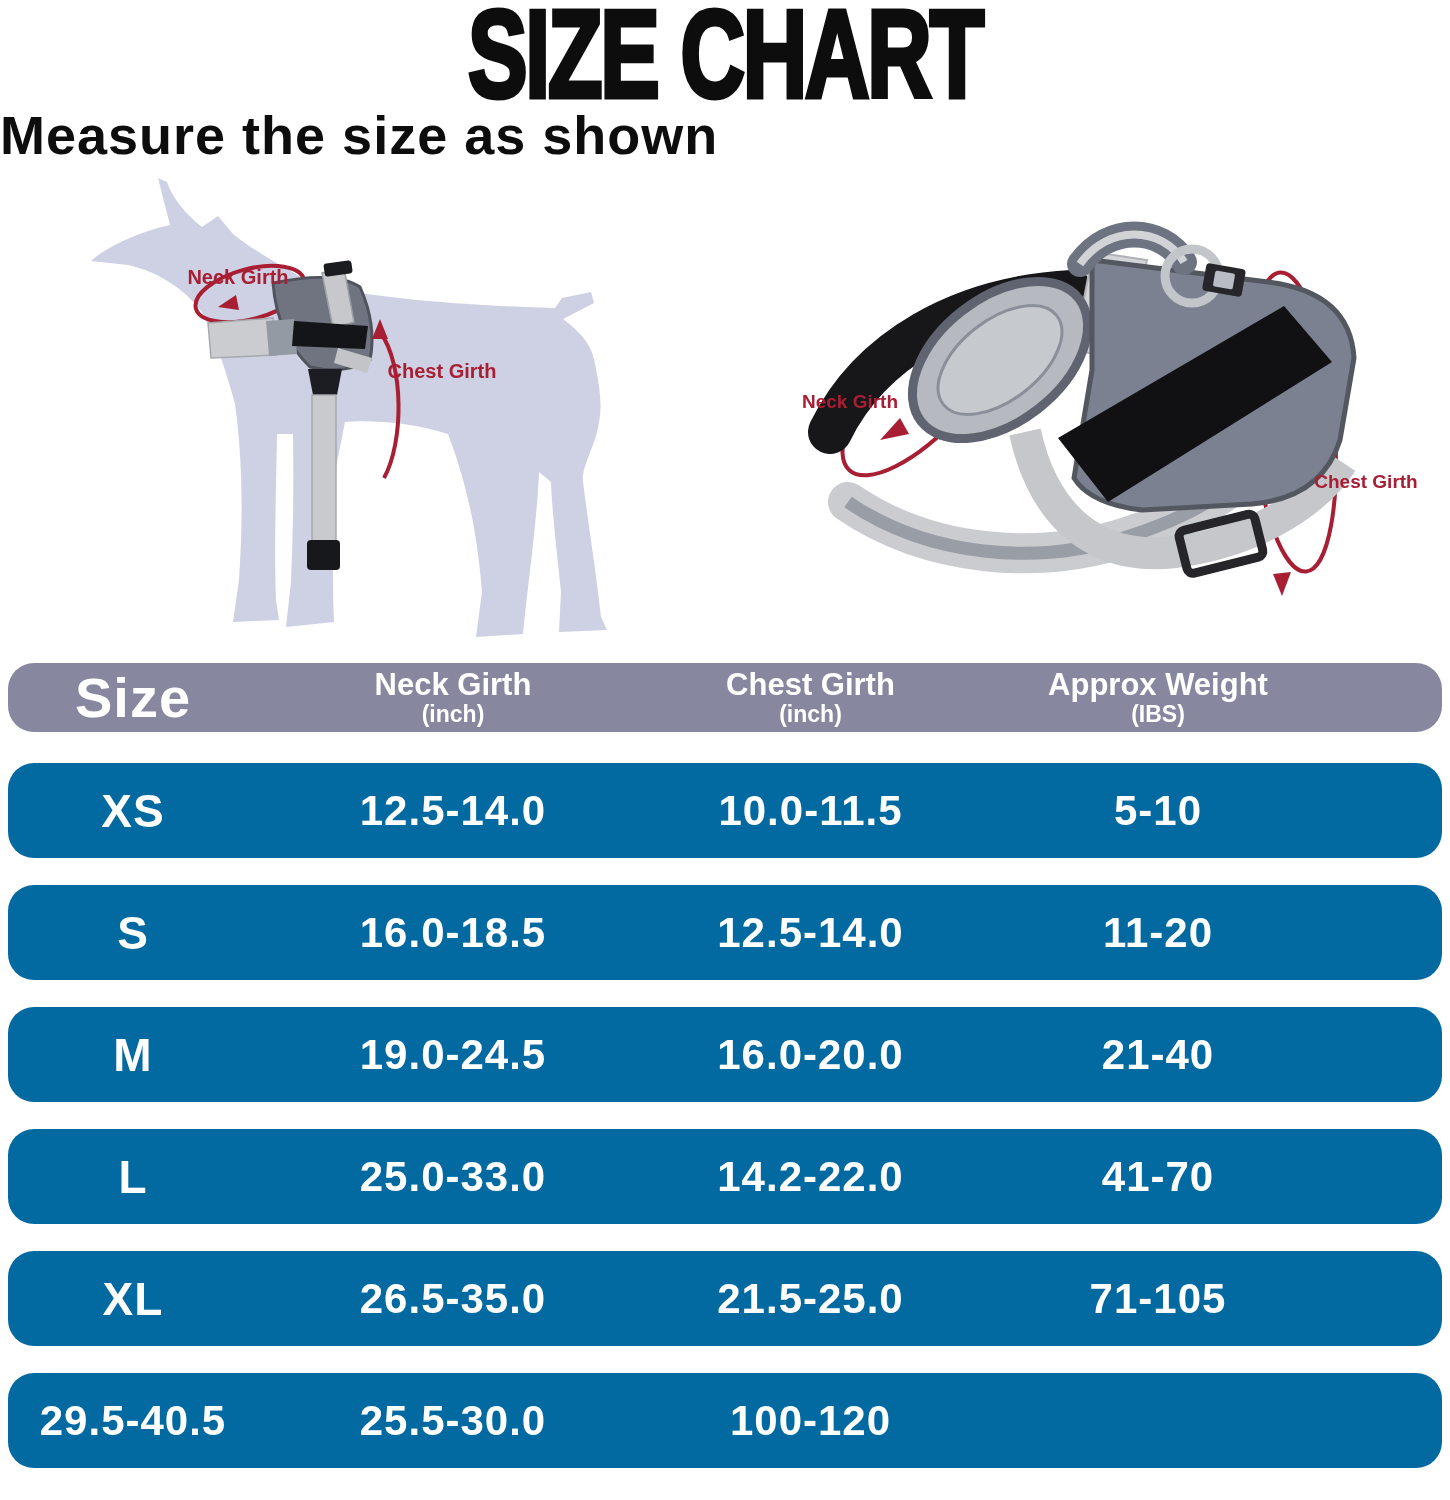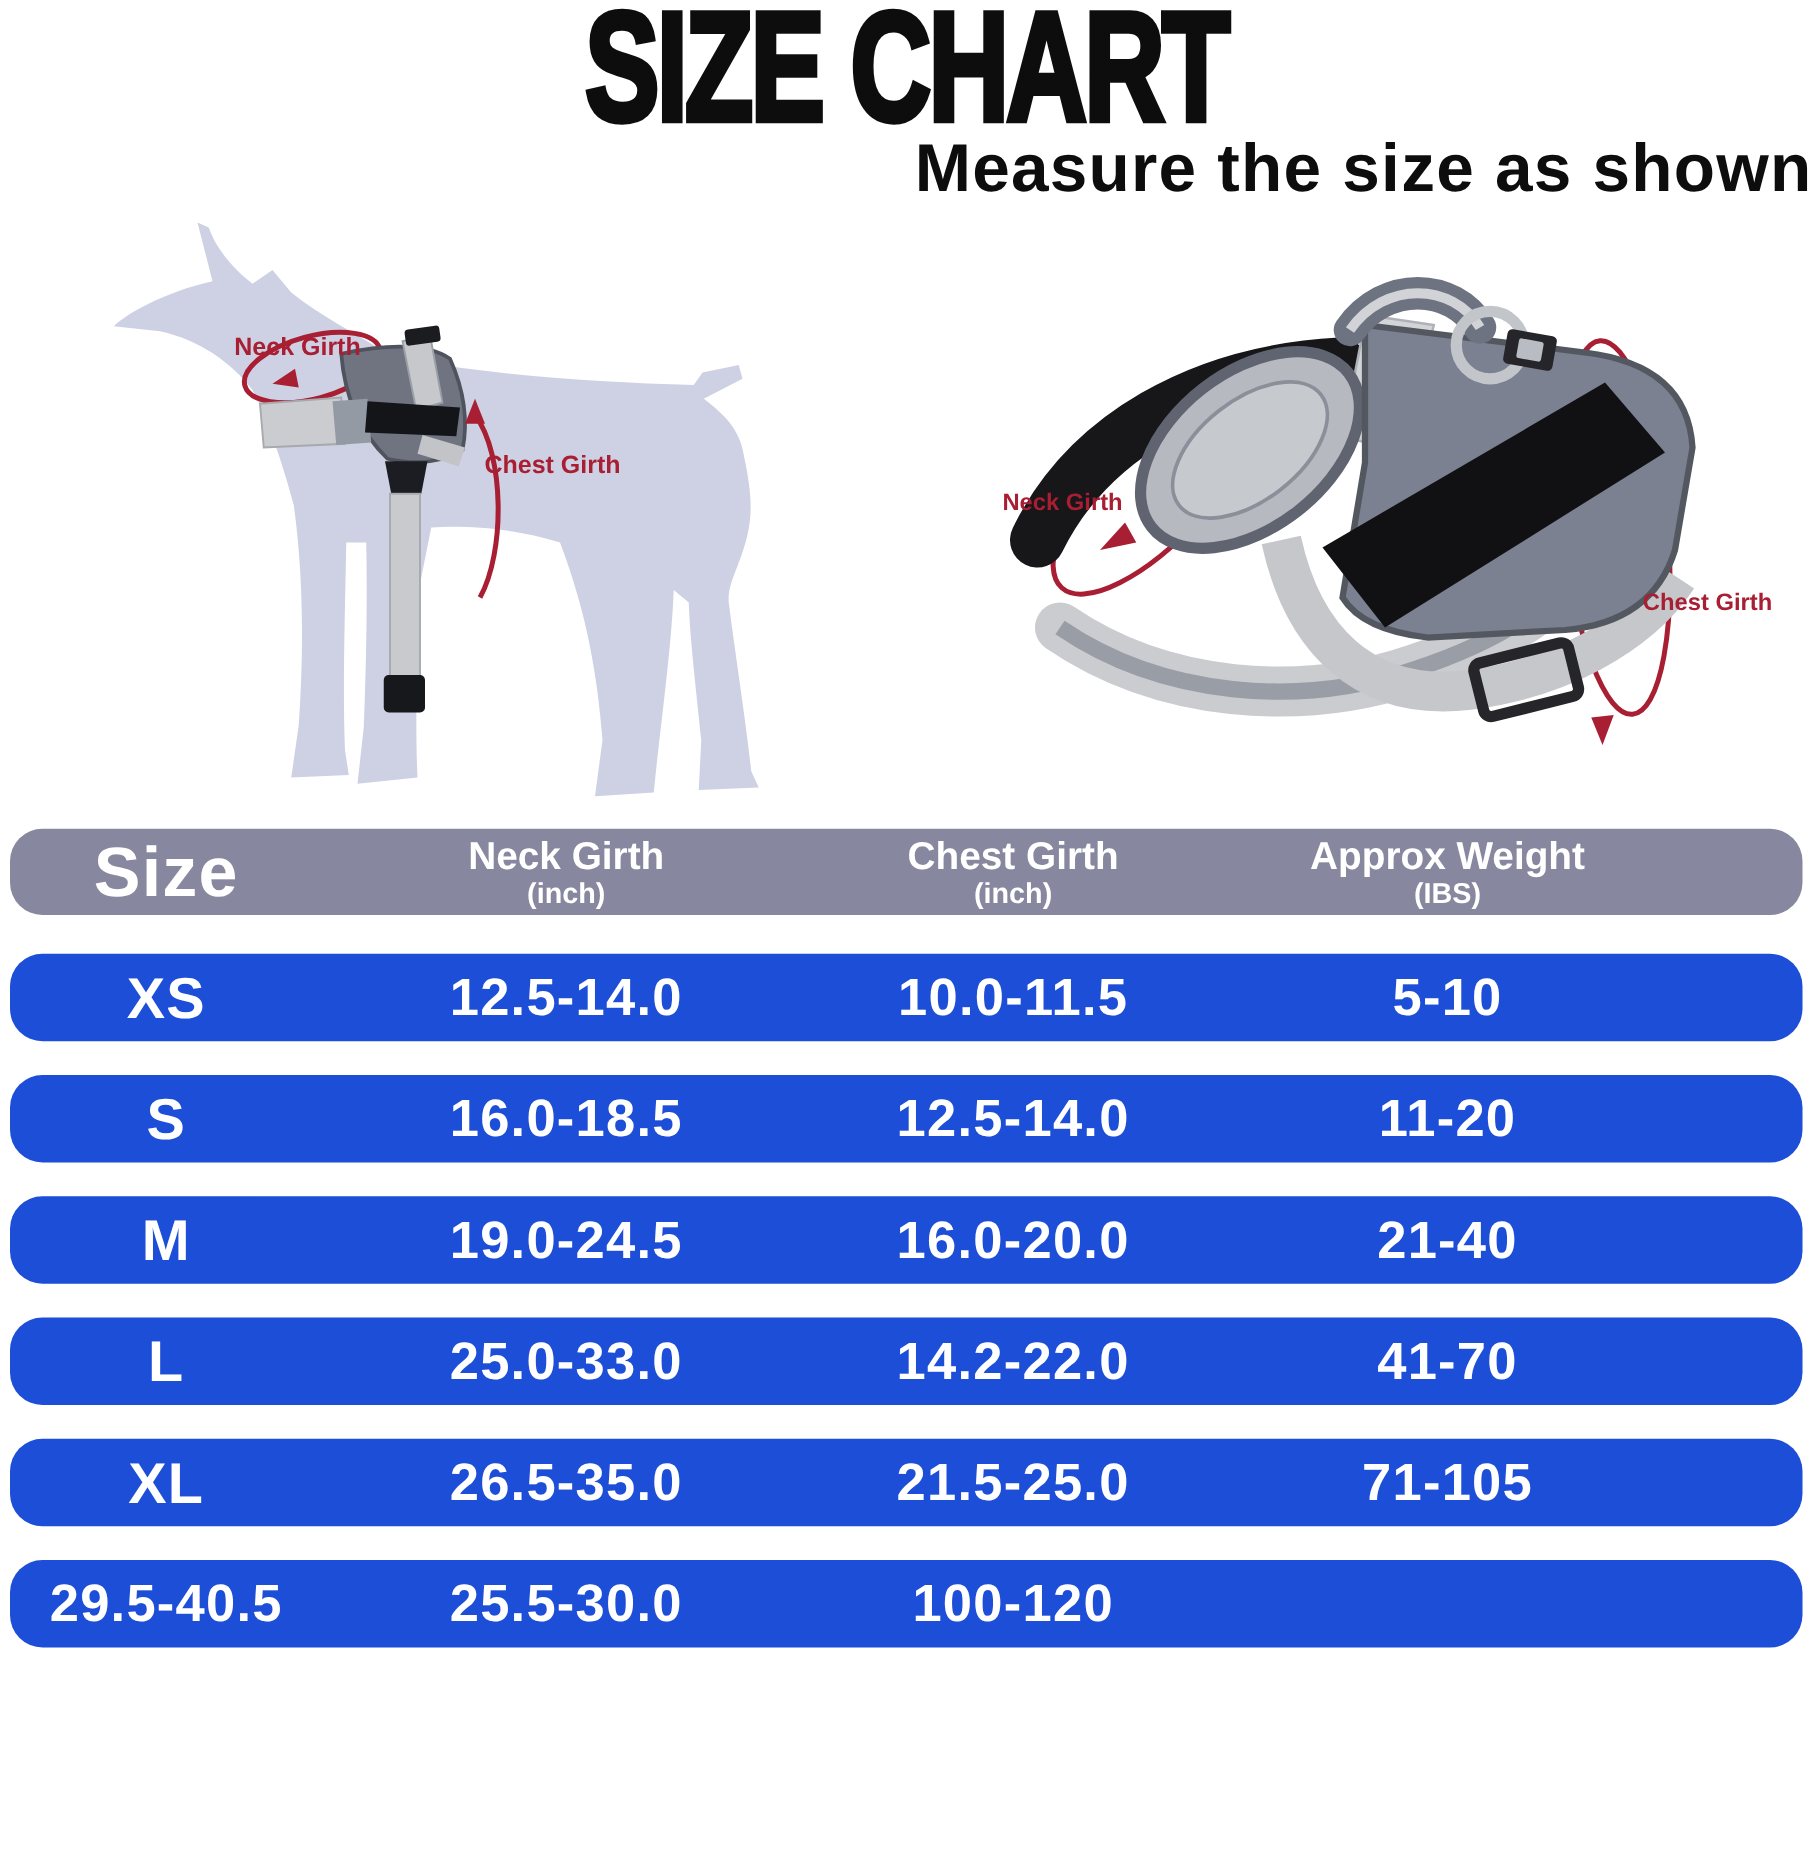--- a/index.html
+++ b/index.html
@@ -11,36 +11,36 @@
   
   .title{
     position:absolute;top:-8px;left:0;width:1450px;text-align:center;
     font-size:124px;font-weight:bold;color:#0d0d0d;line-height:1.0;white-space:nowrap;
   }
   .title-inner{
     display:inline-block;transform:scaleX(0.72);transform-origin:center;
     letter-spacing:-3px;-webkit-text-stroke:5px #0d0d0d;
   }
   .subtitle{
-    position:absolute;top:104px;left:0;width:1450px;text-align:right;
+    position:absolute;top:104px;left:0;width:1450px;text-align:left;
     font-size:54px;font-weight:bold;color:#0d0d0d;letter-spacing:1px;
   }
   
   .dog-figure{position:absolute;left:50px;top:172px;width:620px;height:480px;}
   .harness-figure{position:absolute;left:790px;top:210px;width:660px;height:420px;}
   .ann-text{font-family:"Liberation Sans",sans-serif;font-weight:bold;}
   
   .size-table{position:absolute;left:8px;top:663px;width:1434px;}
   .trow{
     display:grid;grid-template-columns:250px 390px 325px 370px 1fr;
     align-items:center;border-radius:26px;color:#ffffff;font-weight:bold;
   }
   .trow > div{text-align:center;}
   .thead{height:69px;background:#87889f;margin-bottom:31px;}
-  .tdata{height:70px;background:#1d4ed8;margin-bottom:27px;}
+  .tdata{height:95px;background:#0369a1;margin-bottom:27px;}
   .size-head{font-size:56px;letter-spacing:1px;}
   .col-head{line-height:1.05;}
   .col-head .t{font-size:31px;display:block;}
   .col-head .s{font-size:23px;display:block;}
   .size-cell{font-size:46px;letter-spacing:1px;}
   .val{font-size:42px;letter-spacing:1px;}
 </style>
 </head>
 <body>
 

